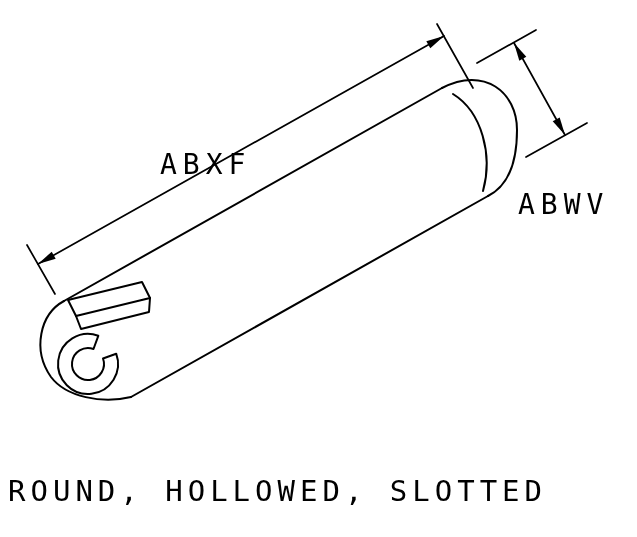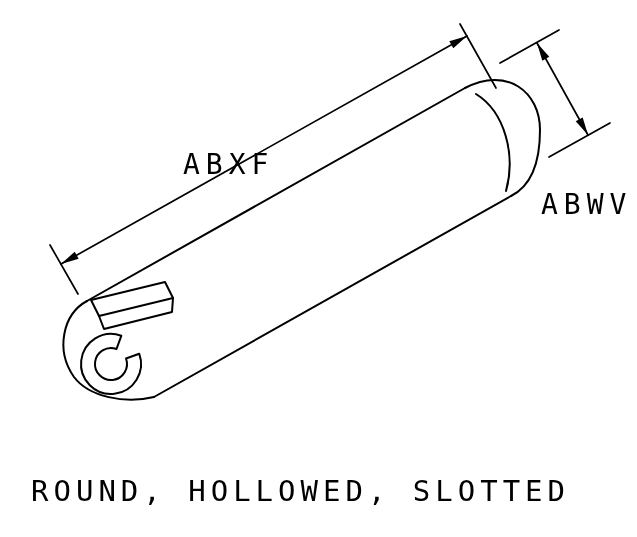--- a/index.html
+++ b/index.html
@@ -1,18 +1,18 @@
 <!DOCTYPE html>
 <html style="--ink: #000000; --paper: #ffffff;"><head>
 <meta charset="utf-8">
 <style>
   :root { --ink: #000000; --paper: #ffffff; }
   * { margin: 0; padding: 0; box-sizing: border-box; }
   html, body { width: 637px; height: 537px; background: var(--paper); overflow: hidden; }
-  .stage { position: relative; width: 569px; height: 537px; background: var(--paper); padding-left: 23px; }
+  .stage { position: relative; width: 569px; height: 537px; background: var(--paper); }
   svg { display: block; }
   .line  { stroke: var(--ink); stroke-width: 2; fill: none; stroke-linecap: round; stroke-linejoin: round; }
   .dim   { stroke: var(--ink); stroke-width: 1.7; fill: none; stroke-linecap: round; }
   .arrow { fill: var(--ink); stroke: none; }
   .lbl   { fill: var(--ink); font-family: "DejaVu Sans Mono", "Liberation Mono", monospace; }
   .dim-lbl { font-size: 28px; letter-spacing: 6px; }
   .cap-lbl { font-size: 29px; letter-spacing: 5px; }
 </style>
 </head>
 <body>

